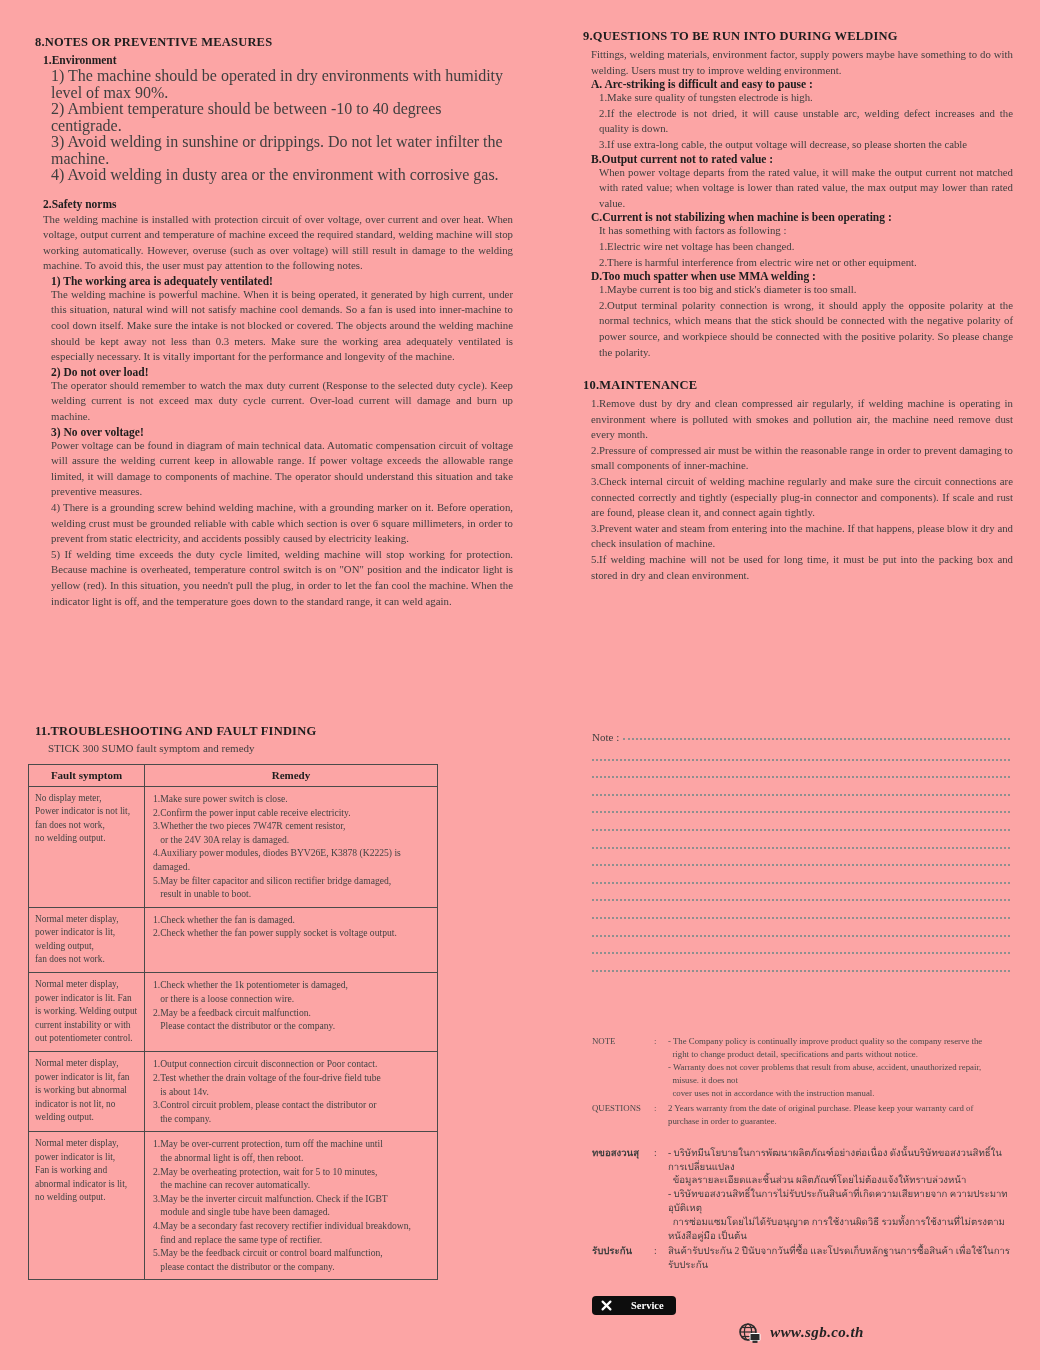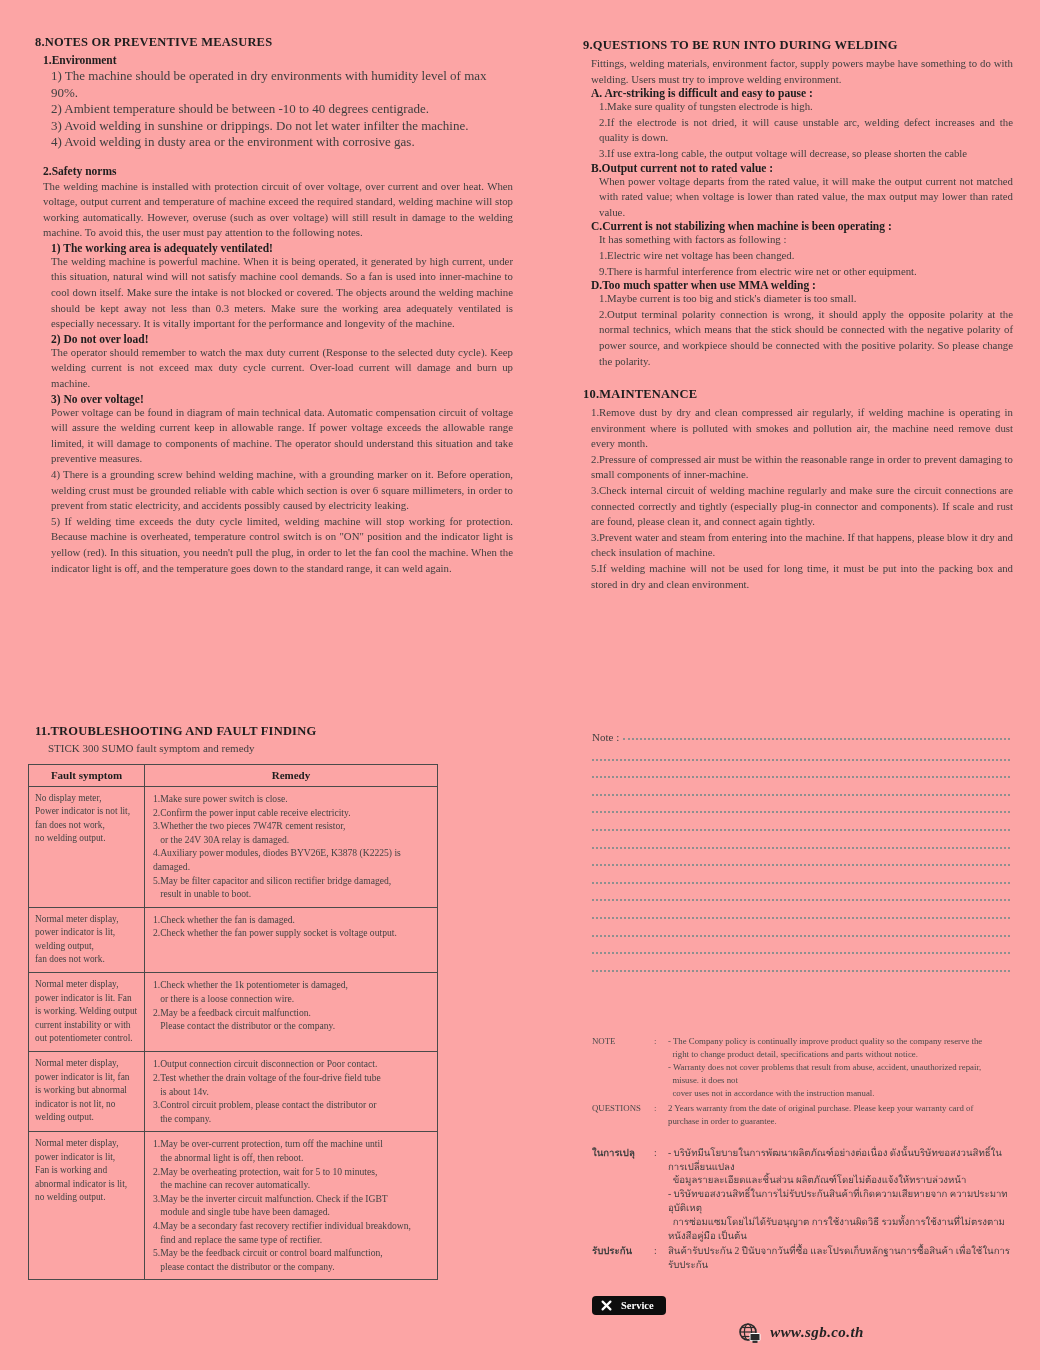--- a/index.html
+++ b/index.html
@@ -6,21 +6,21 @@
   html,body { background:#fff; }
   #page {
     position:relative; width:1040px; height:1370px; background:#fca5a5;
     font-family:Liberation Serif, serif; color:#3a3a3a;
     overflow:hidden;
   }
   .abs { position:absolute; }
   .h-main { font-size:12.5px; font-weight:bold; color:#1e1e1e; letter-spacing:.2px; }
   .h-sub  { font-size:11.5px; font-weight:bold; color:#1e1e1e; }
   .body-p { font-size:10.8px; line-height:15.6px; text-align:justify; color:#3f3f3f; }
-  .list-line { font-size:13px; line-height:16.5px; color:#3f3f3f; }
+  .list-line { font-size:16px; line-height:16.5px; color:#3f3f3f; }
   .ind1 { margin-left:8px; } .gap-m { height:14px; }
 
   
   table.fault { border-collapse:collapse; width:410px; table-layout:fixed; }
   table.fault th, table.fault td { border:1.2px solid #4a4a4a; vertical-align:top; }
   table.fault th { font-size:11px; font-weight:bold; color:#1e1e1e; padding:4px 2px 5px; text-align:center; }
   td.symptom { width:116px; font-size:9.4px; line-height:13.4px; padding:5px 4px 6px 6px; white-space:pre-wrap; color:#444; }
   td.remedy  { font-size:9.6px; line-height:13.6px; padding:5px 3px 6px 8px; white-space:pre-wrap; color:#444;margin-top:29px; }
 
   
@@ -31,21 +31,21 @@
   .note-line { height:17.6px; border-bottom:2px dotted #8f8f8f; }
 
   
   .legal { display:grid; grid-template-columns:62px 14px 1fr; font-size:8.8px; line-height:13px; color:#4a4a4a; margin-bottom:2px; }
   .legal .lbl { white-space:nowrap; }
   .legal .txt { white-space:pre-wrap; }
   .thai { font-size:9.6px; line-height:13.8px; color:#3f3f3f; }
   .thai .lbl { font-weight:bold; }
 
   
-  .service-badge { display:inline-flex; align-items:center; gap:8px; background:#0d0d0d; color:#fff;
+  .service-badge { display:inline-flex; align-items:center; gap:18px; background:#0d0d0d; color:#fff;
     border-radius:4px; padding:3px 12px 3px 8px; font-size:10.5px; font-weight:bold; }
   .web-row { display:flex; align-items:center; justify-content:center; gap:8px; margin-top:6px; }
   .web-url { font-size:15px; font-weight:bold; font-style:italic; color:#222; letter-spacing:.4px; }
 </style>
 </head>
 <body>
 
 <div id="page">
 
   <div class="abs" style="left:35px; top:35px; width:478px;">
@@ -67,37 +67,37 @@
         <div class="h-sub" style="margin-top:1px;">2) Do not over load!</div>
         <div class="body-p">The operator should remember to watch the max duty current (Response to the selected duty cycle). Keep welding current is not exceed max duty cycle current. Over-load current will damage and burn up machine.</div>
         <div class="h-sub" style="margin-top:1px;">3) No over voltage!</div>
         <div class="body-p">Power voltage can be found in diagram of main technical data. Automatic compensation circuit of voltage will assure the welding current keep in allowable range. If power voltage exceeds the allowable range limited, it will damage to components of machine. The operator should understand this situation and take preventive measures.</div>
         <div class="body-p">4) There is a grounding screw behind welding machine, with a grounding marker on it. Before operation, welding crust must be grounded reliable with cable which section is over 6 square millimeters, in order to prevent from static electricity, and accidents possibly caused by electricity leaking.</div>
         <div class="body-p">5) If welding time exceeds the duty cycle limited, welding machine will stop working for protection. Because machine is overheated, temperature control switch is on "ON" position and the indicator light is yellow (red). In this situation, you needn't pull the plug, in order to let the fan cool the machine. When the indicator light is off, and the temperature goes down to the standard range, it can weld again.</div>
       </div>
     </div>
   </div>
 
-  <div class="abs" style="left:583px; top:38px; width:430px;">
+  <div class="abs" style="left:583px; top:29px; width:430px;">
     <div class="h-main">9.QUESTIONS TO BE RUN INTO DURING WELDING</div>
     <div class="ind1" style="margin-top:3px;">
       <div class="body-p">Fittings, welding materials, environment factor, supply powers maybe have something to do with welding. Users must try to improve welding environment.</div>
       <div class="h-sub">A. Arc-striking is difficult and easy to pause :</div>
       <div class="ind1">
         <div class="body-p">1.Make sure quality of tungsten electrode is high.</div>
         <div class="body-p">2.If the electrode is not dried, it will cause unstable arc, welding defect increases and the quality is down.</div>
         <div class="body-p">3.If use extra-long cable, the output voltage will decrease, so please shorten the cable</div>
       </div>
       <div class="h-sub">B.Output current not to rated value :</div>
       <div class="ind1 body-p">When power voltage departs from the rated value, it will make the output current not matched with rated value; when voltage is lower than rated value, the max output may lower than rated value.</div>
       <div class="h-sub">C.Current is not stabilizing when machine is been operating :</div>
       <div class="ind1">
         <div class="body-p">It has something with factors as following :</div>
         <div class="body-p">1.Electric wire net voltage has been changed.</div>
-        <div class="body-p">9.There is harmful interference from electric wire net or other equipment.</div>
+        <div class="body-p">2.There is harmful interference from electric wire net or other equipment.</div>
       </div>
       <div class="h-sub">D.Too much spatter when use MMA welding :</div>
       <div class="ind1">
         <div class="body-p">1.Maybe current is too big and stick's diameter is too small.</div>
         <div class="body-p">2.Output terminal polarity connection is wrong, it should apply the opposite polarity at the normal technics, which means that the stick should be connected with the negative polarity of power source, and workpiece should be connected with the positive polarity. So please change the polarity.</div>
       </div>
     </div>
     <div style="height:18px;"></div>
     <div class="h-main">10.MAINTENANCE</div>
     <div class="ind1" style="margin-top:3px;">
@@ -223,21 +223,21 @@
     <div class="legal">
       <span class="lbl">QUESTIONS</span>
       <span>:</span>
       <span class="txt">2 Years warranty from the date of original purchase. Please keep your warranty card of
 purchase in order to guarantee.</span>
     </div>
 
     <div style="height:16px;"></div>
 
     <div class="legal thai">
-      <span class="lbl">ในการเปลุ</span>
+      <span class="lbl">ทขอสงวนสุ</span>
       <span>:</span>
       <span class="txt">- บริษัทมีนโยบายในการพัฒนาผลิตภัณฑ์อย่างต่อเนื่อง ดังนั้นบริษัทขอสงวนสิทธิ์ในการเปลี่ยนแปลง
   ข้อมูลรายละเอียดและชิ้นส่วน ผลิตภัณฑ์โดยไม่ต้องแจ้งให้ทราบล่วงหน้า
 - บริษัทขอสงวนสิทธิ์ในการไม่รับประกันสินค้าที่เกิดความเสียหายจาก ความประมาท อุบัติเหตุ
   การซ่อมแซมโดยไม่ได้รับอนุญาต การใช้งานผิดวิธี รวมทั้งการใช้งานที่ไม่ตรงตามหนังสือคู่มือ เป็นต้น</span>
     </div>
     <div class="legal thai">
       <span class="lbl">รับประกัน</span>
       <span>:</span>
       <span class="txt">สินค้ารับประกัน 2 ปีนับจากวันที่ซื้อ และโปรดเก็บหลักฐานการซื้อสินค้า เพื่อใช้ในการรับประกัน</span>

